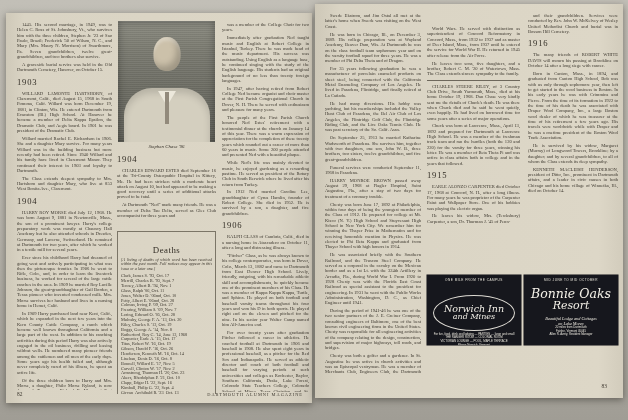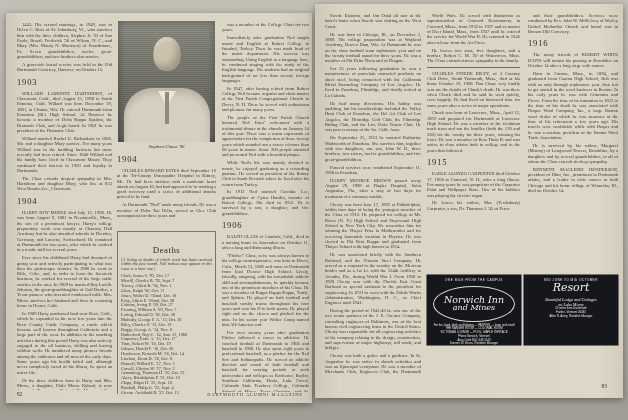--- a/index.html
+++ b/index.html
@@ -10,21 +10,21 @@
   .page{position:absolute;background:#d9d3c3;box-shadow:0 2px 7px rgba(40,36,28,.5);}
   .page-left{left:6px;top:13px;width:306px;height:390px;
     background:linear-gradient(90deg,#cfc9b9 0%,#dad4c4 6%,#dcd6c6 88%,#cfc9ba 100%);}
   .page-right{left:315px;top:4px;width:308px;height:394px;
     background:linear-gradient(90deg,#cec8b8 0%,#dad4c4 8%,#ddd7c7 92%,#d2ccbc 100%);}
   .col{position:absolute;overflow:hidden;font-size:4.6px;line-height:1.16;text-align:justify;}
   .lp-col1{left:11px;top:9px;width:95px;height:368px;}
   .lp-col2{left:111px;top:7px;width:99px;height:374px;}
   .lp-col3{left:216px;top:9px;width:87px;height:370px;}
   .rp-col1{left:10px;top:9px;width:96px;height:362px;}
-  .rp-col2{left:112px;top:9px;width:93px;height:256px;}
+  .rp-col2{left:112px;top:22px;width:93px;height:256px;}
   .rp-col3{left:213px;top:9px;width:90px;height:256px;}
   .para{margin:0 0 2.6px;text-indent:5px;}
   .year-heading{font-size:8.6px;letter-spacing:.8px;color:#322d25;
     margin:5px 0 3.2px;text-indent:0;}
   .rule{border:0;border-top:.6px solid #6e685c;width:100%;margin:3px auto 3px;}
   
   .photo{position:relative;width:97px;height:121px;margin:1px 0 2px 1px;overflow:hidden;
     background:linear-gradient(180deg,#8a8a80 0%,#7b7b71 25%,#6e6e65 55%,#63635b 100%);
     box-shadow:inset 0 0 8px rgba(0,0,0,.35);}
   .photo:before{content:"";position:absolute;inset:0;
@@ -54,21 +54,21 @@
   .rp-folio{position:absolute;right:16px;bottom:9px;font-size:5.4px;}
   
   .ad{position:absolute;background:#16171d;color:#efece2;overflow:hidden;
     box-shadow:0 0 0 .5px #0d0d12;}
   .ad-norwich{left:112px;top:271px;width:94px;height:70px;}
   .ad-bonnie{left:209px;top:271px;width:94px;height:70px;}
   .ad-tagline{font-family:"Liberation Sans","DejaVu Sans",sans-serif;font-size:3.1px;
     letter-spacing:.5px;text-align:center;margin-top:2.5px;color:#e6e3d8;}
   .script{font-family:"DejaVu Serif","Liberation Serif",serif;font-style:italic;
     text-align:center;color:#f4f1e8;}
-  .norwich-oval{width:80px;height:34px;margin:4px auto 2px;border:.8px solid rgba(244,241,232,.9);
+  .norwich-oval{width:80px;height:34px;margin:13px auto 2px;border:.8px solid rgba(244,241,232,.9);
     border-radius:50%;display:flex;flex-direction:column;justify-content:center;}
   .norwich-line1{font-size:9.5px;line-height:1;}
   .norwich-line2{font-size:8px;line-height:1.05;}
   .ad-small{font-family:"Liberation Sans","DejaVu Sans",sans-serif;font-size:2.9px;
     line-height:1.3;text-align:center;color:#e9e6dc;}
   .bonnie-line1{font-size:12.5px;line-height:1;margin-top:6px;}
   .bonnie-line2{font-size:11px;line-height:1.05;}
   .bonnie-sub{font-style:italic;font-family:"Liberation Serif",serif;font-size:4.3px;
     line-height:1.2;text-align:center;margin-top:4px;color:#f0ede3;}
   .ad-montpelier{left:112px;top:345px;width:191px;height:25px;background:#15161c;
@@ -211,20 +211,21 @@
           <div class="ad-small-line">THE RANGER ROOM — COLONIAL ROOM</div>
           <div class="ad-small-line">VICTORIAN LOUNGE — POOL, MAPLE TERRACE</div>
           <div class="ad-small-line">Phone Norwich, Vermont</div>
           <div class="ad-small-line">Area Code 802, 649-1143</div>
           <div class="ad-small-line">Sumner W. Evans, Resident Manager</div>
         </div>
     </div>
 
     <div class="ad ad-bonnie">
       <div class="ad-tagline">MID JUNE TO MID OCTOBER</div>
+      <div class="script bonnie-line1">Bonnie Oaks</div>
       <div class="script bonnie-line2">Resort</div>
       <div class="bonnie-sub">
         <span>Beautiful Lodge and Cottages</span><br>
         <span>on Lake Morey</span>
       </div>
       <div class="ad-small">
           <div class="ad-small-line">20 miles from Dartmouth</div>
           <div class="ad-small-line">Fairlee, Vermont 05045</div>
           <div class="ad-small-line">Allen R. Avery, Resident Manager</div>
         </div>

